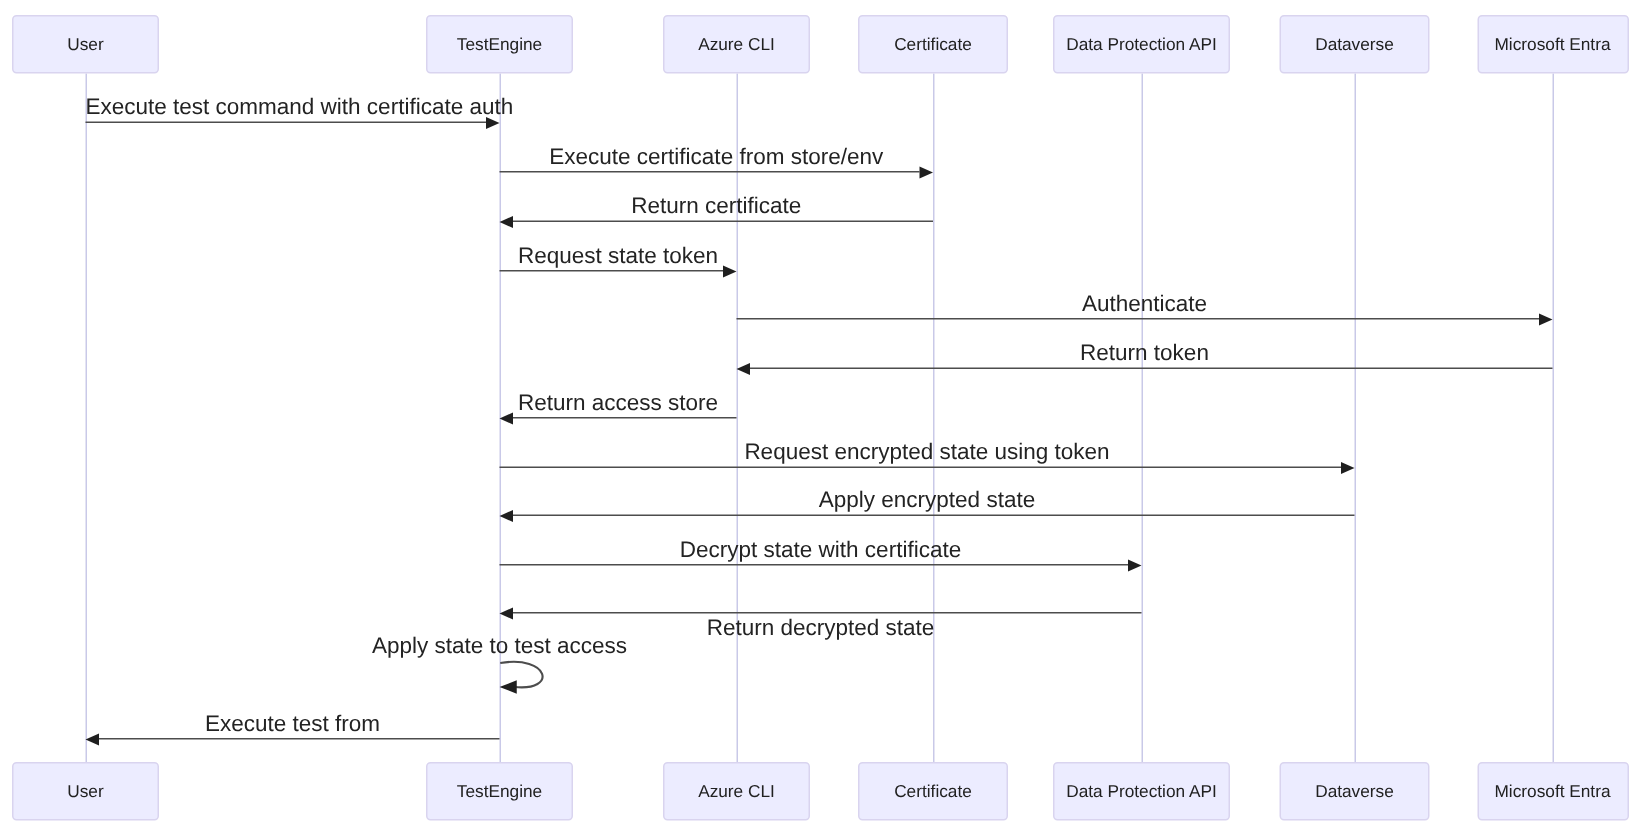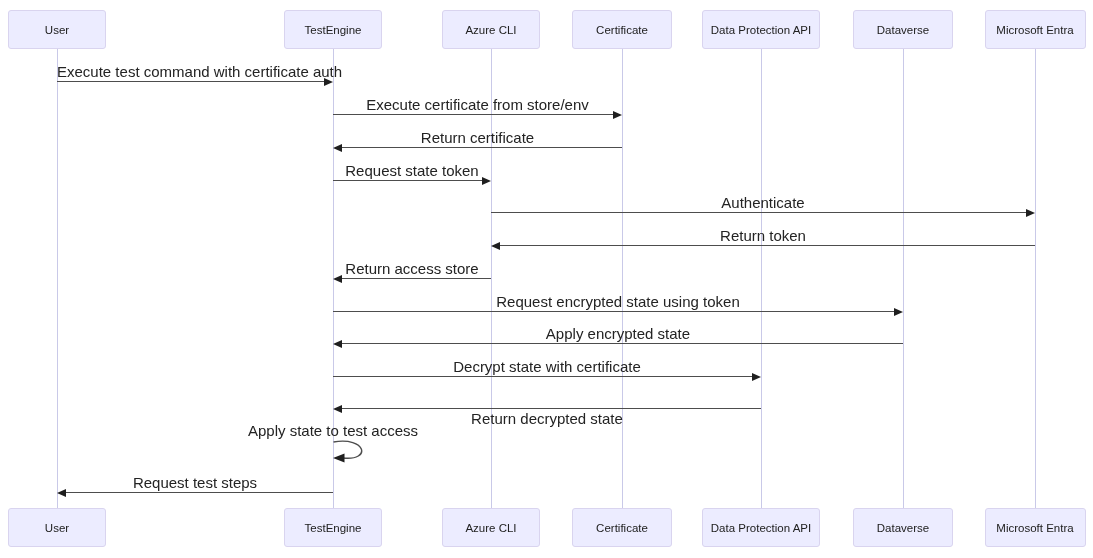--- a/index.html
+++ b/index.html
@@ -142,16 +142,16 @@
     <div class="msg-label" style="color: rgb(35, 35, 35); left: 333px; width: 428px; top: 392px; margin-top: 20px;">Return decrypted state</div>
     <div class="msg-line" style="left: 342px; width: 419px; top: 408px; border-top-color: rgb(77, 77, 77);"></div>
     <div class="arrowhead" style="left: 333px; top: 404.5px; border-right: 9px solid rgb(31, 31, 31);"></div>
     <div class="msg-label" style="color: rgb(35, 35, 35); left: 223px; width: 220px; top: 424px;">Apply state to test access</div>
     <div class="self-loop" style="left: 333px; top: 440px;">
       <svg width="46" height="26" viewBox="0 0 46 26">
         <path d="M0.5,2 C33,-3.5 39,21 10,18" fill="none" stroke="#4d4d4d" stroke-width="1.4"></path>
         <path d="M0,18 L11.5,13.5 L11.5,22.5 Z" fill="#1f1f1f"></path>
       </svg>
     </div>
-    <div class="msg-label" style="color: rgb(35, 35, 35); left: 57px; width: 276px; top: 476px;">Request test steps</div>
+    <div class="msg-label" style="color: rgb(35, 35, 35); left: 57px; width: 276px; top: 476px;">Execute test from</div>
     <div class="msg-line" style="left: 66px; width: 267px; top: 492px; border-top-color: rgb(77, 77, 77);"></div>
     <div class="arrowhead" style="left: 57px; top: 488.5px; border-right: 9px solid rgb(31, 31, 31);"></div>
   </div>
 
 </body></html>

